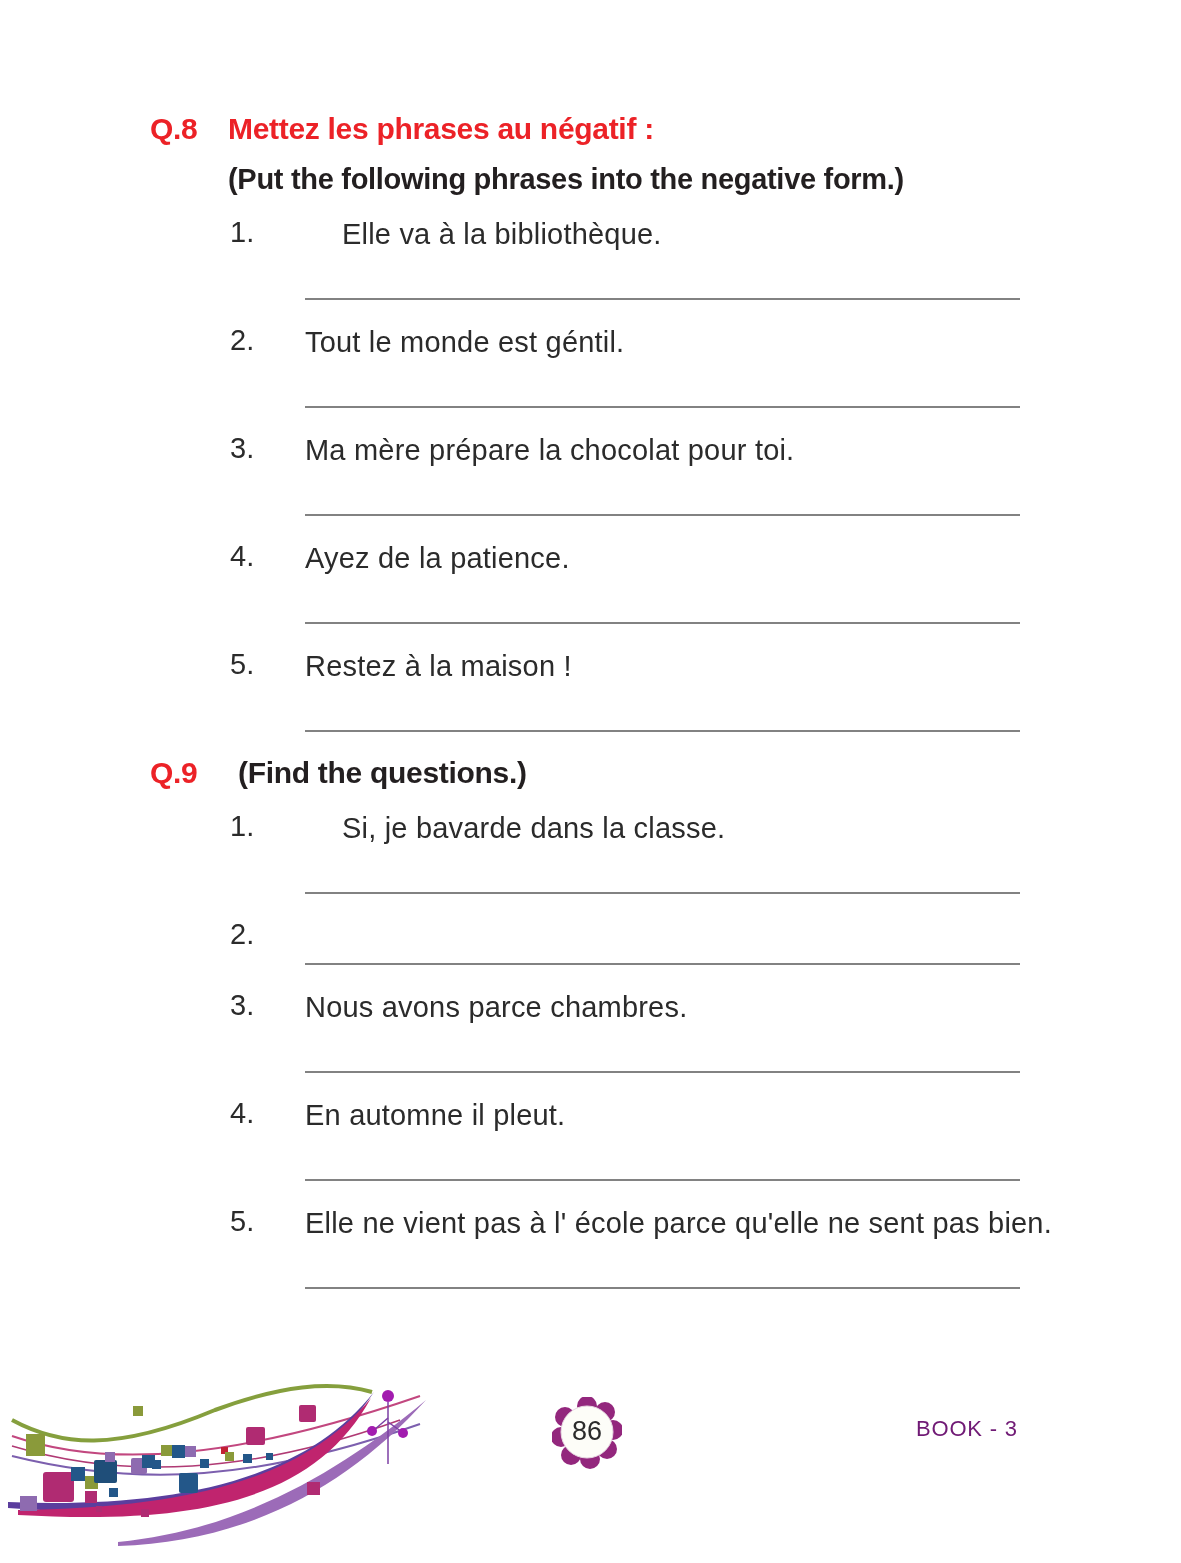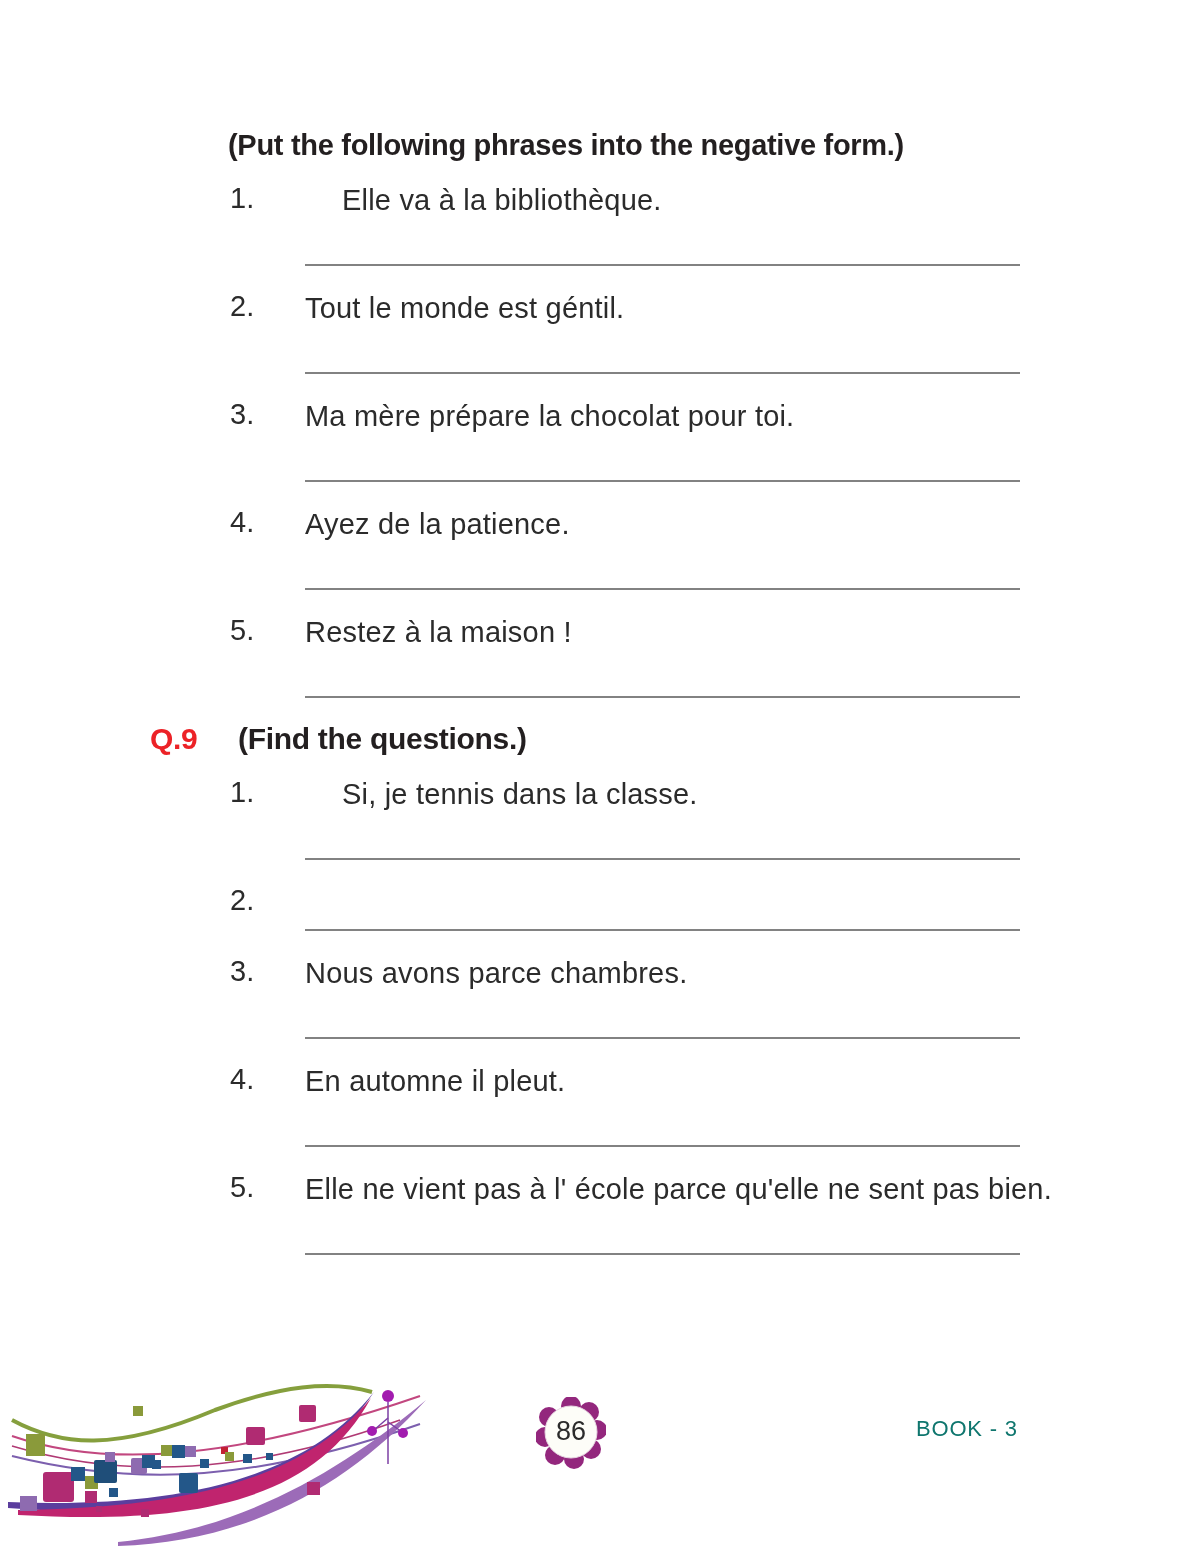--- a/index.html
+++ b/index.html
@@ -66,45 +66,49 @@
   .section-q9 { margin-top: 0px; }
 
   
   .footer-decoration {
     position: absolute;
     left: 0; bottom: 0;
     width: 470px; height: 185px;
   }
   .page-badge {
     position: absolute;
-    left: 536px; top: 1397px;
+    left: 552px; top: 1397px;
     width: 70px; height: 72px;
   }
   .page-badge svg { position: absolute; inset: 0; }
   .page-number {
     position: absolute; inset: 0;
     display: flex; align-items: center; justify-content: center;
     font-size: 27px;
     color: #2b2b2b;
     padding-bottom: 4px;
   }
   .book-label {
     position: absolute;
     left: 916px; top: 1416px;
     font-size: 22px;
     letter-spacing: 0.8px;
-    color: #0f766e;
+    color: #701a75;
   }
 </style>
 </head>
 <body>
 
 <main class="content">
 
   <section>
+    <div class="q-head">
+      <span class="q-label">Q.8</span>
+      <span class="q-title-fr">Mettez les phrases au négatif :</span>
+    </div>
     <div class="q-sub">(Put the following phrases into the negative form.)</div>
 
     <ol class="items">
       <li class="item">
         <span class="item-num">1.</span>
         <div class="item-body">
           <div class="item-sentence indent">Elle va à la bibliothèque.</div>
           <div class="answer-line"></div>
         </div>
       </li>
@@ -142,21 +146,21 @@
   <section class="section-q9">
     <div class="q-head">
       <span class="q-label">Q.9</span>
       <span class="q-title-en-inline">(Find the questions.)</span>
     </div>
 
     <ol class="items">
       <li class="item">
         <span class="item-num">1.</span>
         <div class="item-body">
-          <div class="item-sentence indent">Si, je tennis dans la classe.</div>
+          <div class="item-sentence indent">Si, je bavarde dans la classe.</div>
           <div class="answer-line"></div>
         </div>
       </li>
       <li class="item">
         <span class="item-num">2.</span>
         <div class="item-body">
           <div class="answer-line"></div>
         </div>
       </li>
       <li class="item">

